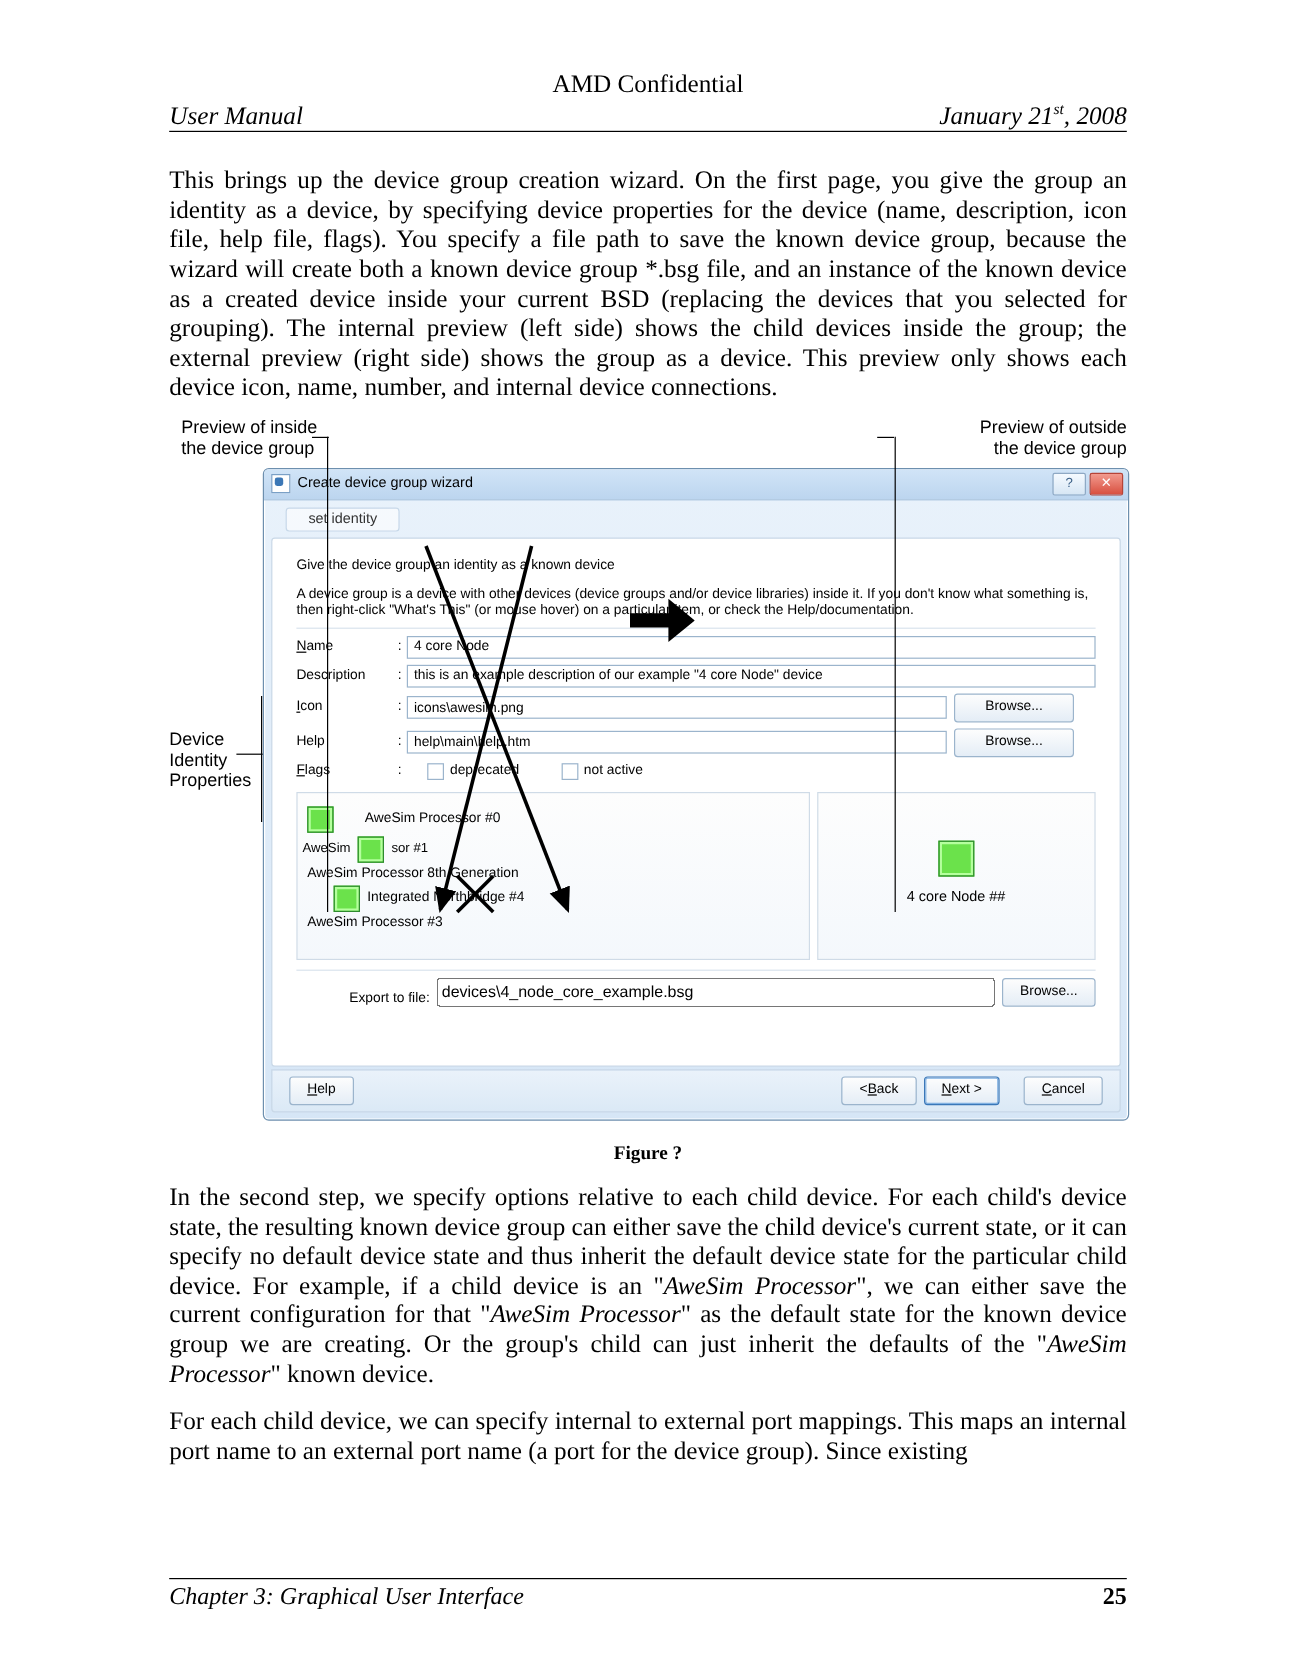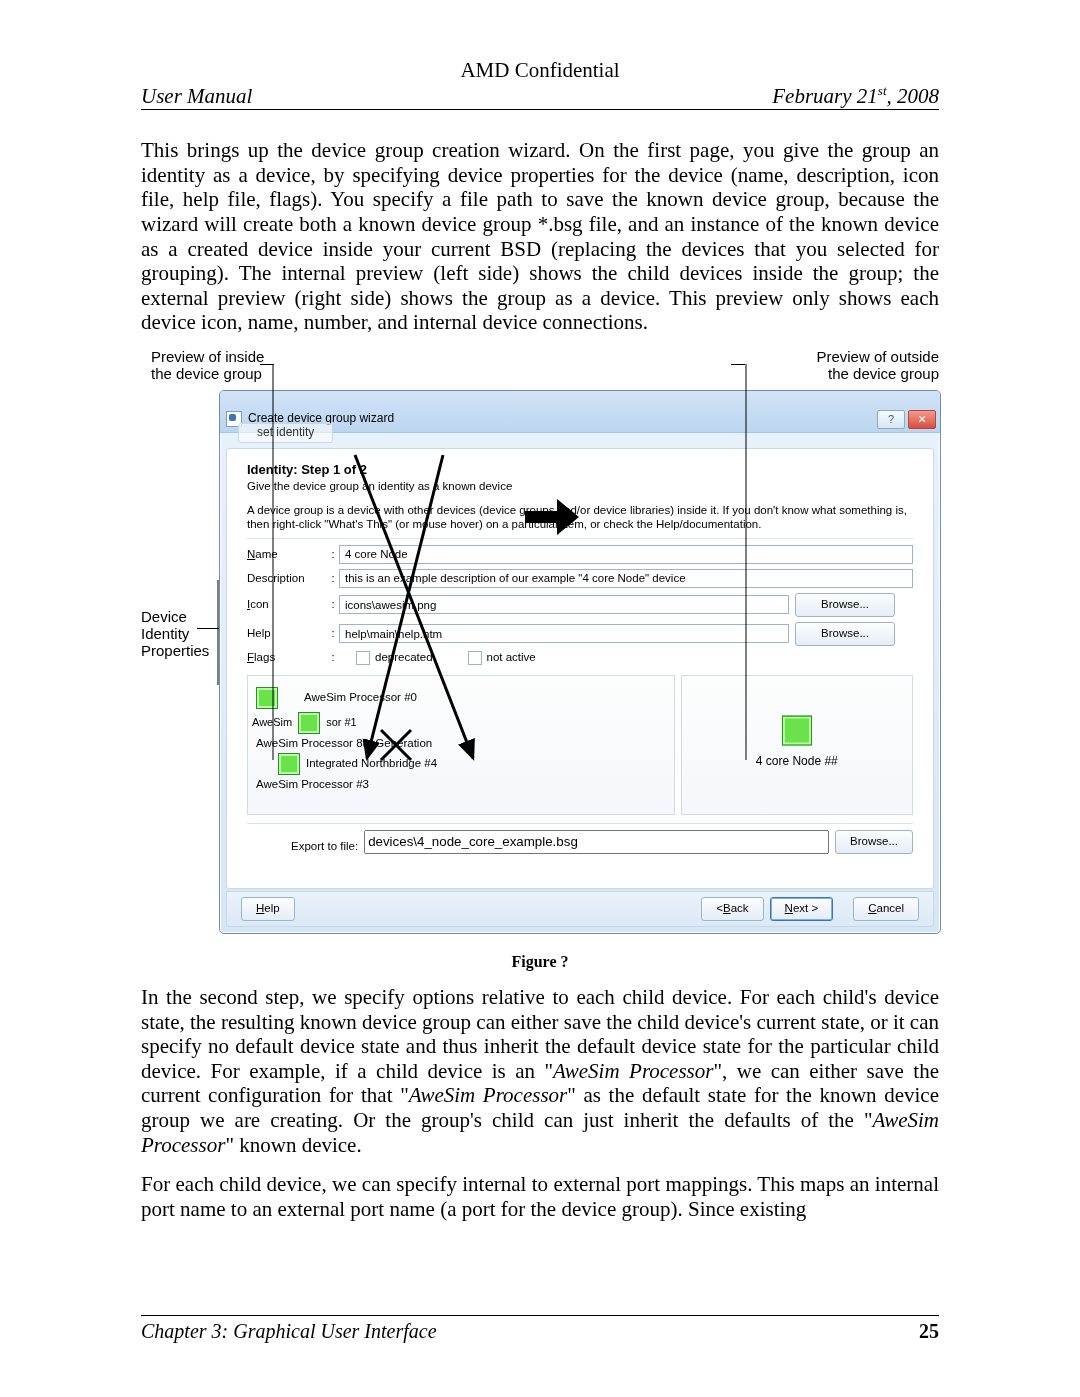--- a/index.html
+++ b/index.html
@@ -78,21 +78,21 @@
     background: linear-gradient(#e9f2fb, #d6e6f6);
     box-shadow: 0 0 0 1px #fff inset;
     font-family: Tahoma, Arial, sans-serif;
     overflow: hidden;
   }
   .titlebar {
     height: 25px;
     background: linear-gradient(#d1e4f7, #bcd5ef);
     display: flex;
     align-items: center;
-    padding: 16px 4px 0 6px;
+    padding: 0 4px 0 6px;
     font-size: 12px;
     border-bottom: 1px solid #a9c4de;
   }
   .title-icon {
     width: 14px; height: 14px;
     background: #fff;
     border: 1px solid #7aa0c6;
     margin-right: 6px;
     position: relative;
   }
@@ -285,21 +285,21 @@
   }
 </style>
 </head>
 <body>
 
 <div class="page">
   <div class="confidential">AMD Confidential</div>
   <div class="header-row">
     <div>User Manual</div>
     <div class="header-date">
-      <span>February 21</span><span class="sup">st</span><span>, 2008</span>
+      <span>January 21</span><span class="sup">st</span><span>, 2008</span>
     </div>
   </div>
 
   <p class="para">This brings up the device group creation wizard. On the first page, you give the group an identity as a device, by specifying device properties for the device (name, description, icon file, help file, flags). You specify a file path to save the known device group, because the wizard will create both a known device group *.bsg file, and an instance of the known device as a created device inside your current BSD (replacing the devices that you selected for grouping). The internal preview (left side) shows the child devices inside the group; the external preview (right side) shows the group as a device. This preview only shows each device icon, name, number, and internal device connections.</p>
 
   <div class="diagram">
 
     <div class="callout callout-tl">
       <div>Preview of inside</div>
       <div>the device group</div>
@@ -327,21 +327,20 @@
           <div class="winbtn help">?</div>
           <div class="winbtn close">✕</div>
         </div>
       </div>
 
       <div class="step-indicator">
         <span class="active">set identity</span>
       </div>
 
       <div class="wizard-body">
-        <div class="wb-heading">Identity: Step 1 of 2</div>
         <div class="wb-sub">Give the device group an identity as a known device</div>
         <div class="wb-desc">A device group is a device with other devices (device groups and/or device libraries) inside it.  If you don't know what something is, then right-click "What's This" (or mouse hover) on a particular item, or check the Help/documentation.</div>
         <div class="hr"></div>
 
         <div class="form-row">
           <span class="label"><span style="text-decoration:underline">N</span><span title="Name">ame</span></span>
           <span class="colon">:</span>
           <input class="input" value="4 core Node" style="">
         </div>
 

